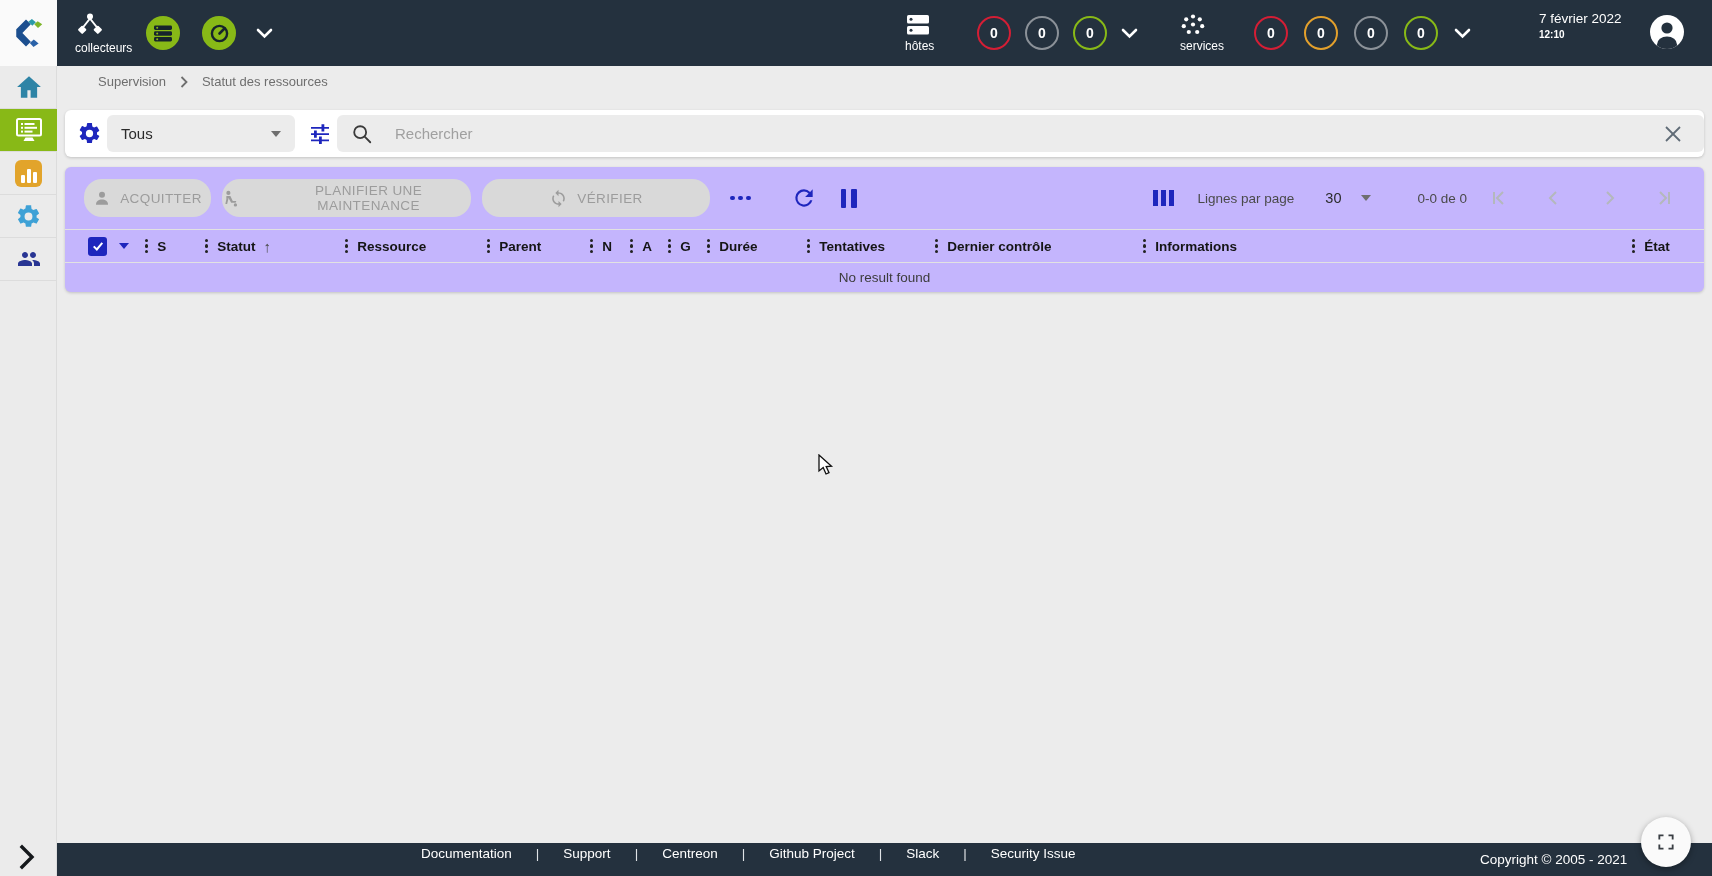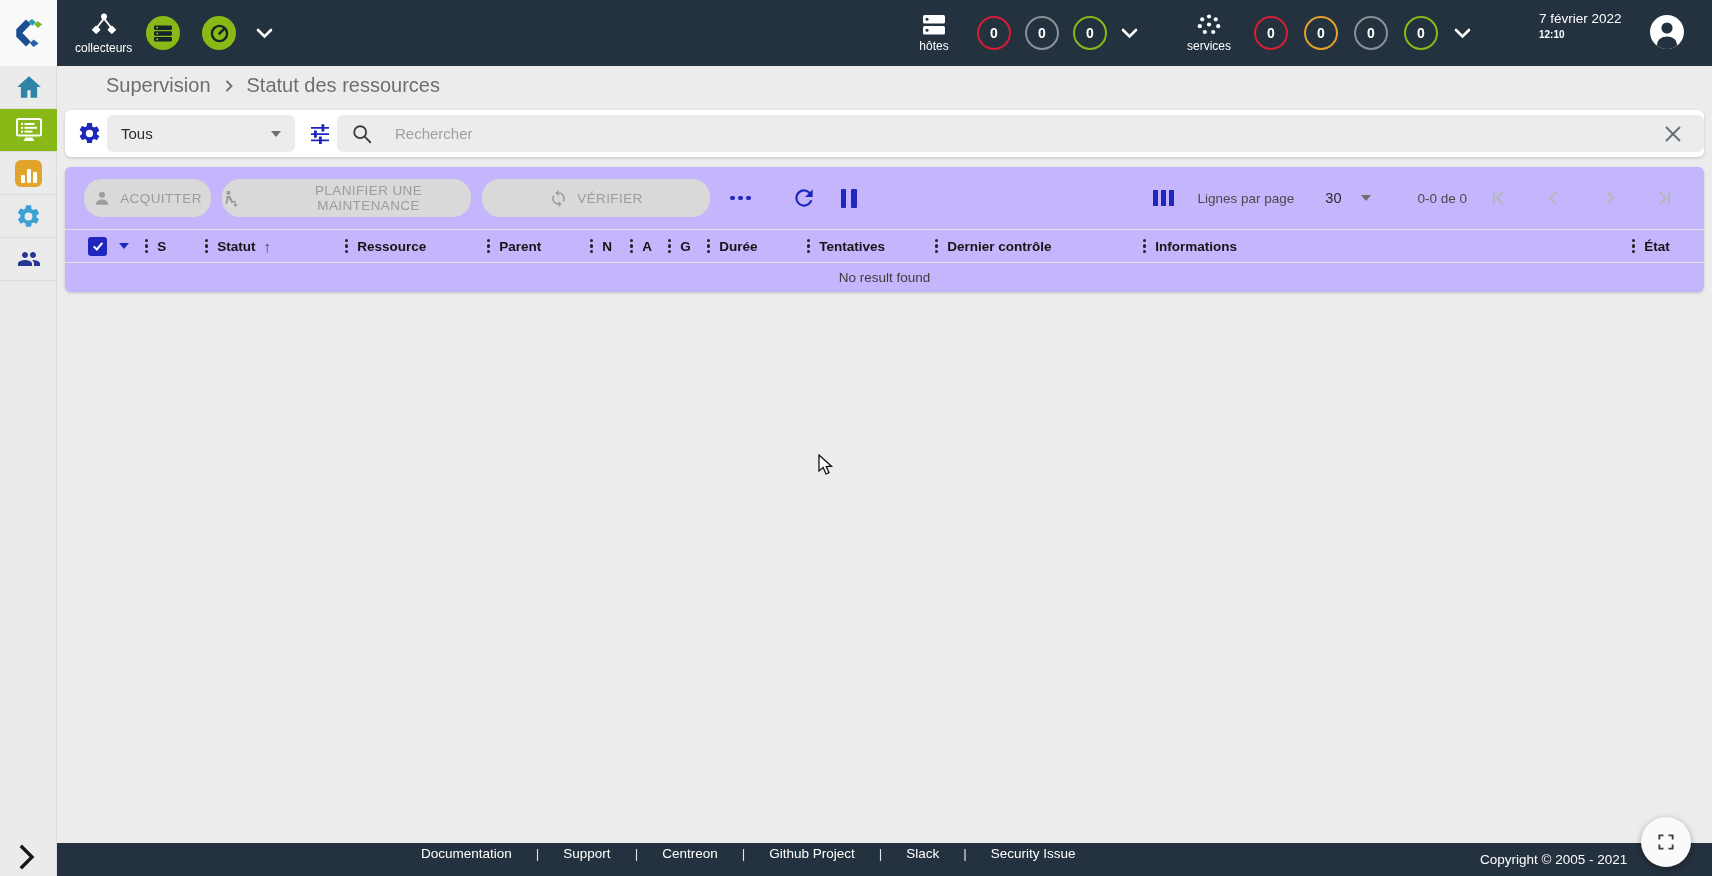--- a/index.html
+++ b/index.html
@@ -4,39 +4,39 @@
 <style>
   * { margin:0; padding:0; box-sizing:border-box; }
   html,body { background:#ececec; }
   body { font-family:"Liberation Sans", sans-serif; }
   .screen { position:relative; width:1712px; height:876px; overflow:hidden; background:#ececec; }
 
   
   .topbar { position:absolute; left:0; top:0; width:1712px; height:66px; background:#24313e; z-index:4; }
   .logo-box { position:absolute; left:0; top:0; width:57px; height:66px; background:#fafafa; display:flex; align-items:center; justify-content:center; cursor:pointer; }
   .tb-group { position:absolute; top:0; height:66px; display:flex; align-items:center; }
-  .tb-stack { display:flex; flex-direction:column; align-items:center; justify-content:center; gap:3px; color:#fff; }
+  .tb-stack { display:flex; flex-direction:column; justify-content:center; gap:3px; color:#fff; }
   .tb-stack .tb-label { font-size:12px; color:#fff; white-space:nowrap; }
   .count-circle { width:34px; height:34px; border-radius:50%; border:2px solid #888; color:#fff; font-size:14px; font-weight:bold; display:flex; align-items:center; justify-content:center; cursor:pointer; }
   .chev-down { display:flex; align-items:center; cursor:pointer; }
   .clock { position:absolute; left:1539px; top:11px; color:#fff; }
   .clock .date { font-size:13.5px; }
   .clock .time { font-size:10px; font-weight:bold; margin-top:3px; }
   .avatar { position:absolute; left:1649px; top:14px; width:36px; height:36px; cursor:pointer; }
 
   
   .sidebar { position:absolute; left:0; top:66px; width:57px; height:810px; background:#ebebeb; border-right:1px solid #dcdcdc; z-index:3; }
   .nav-item { width:57px; height:43px; display:flex; align-items:center; justify-content:center; border-bottom:1px solid #dcdcdc; cursor:pointer; }
   .nav-item.active { background:#88b917; }
   .chart-tile { width:27px; height:27px; background:#e2a42b; border-radius:6px; display:flex; align-items:flex-end; justify-content:center; gap:2px; padding:4px 4px; }
   .chart-tile i { display:block; width:4px; background:#fff; border-radius:1px; }
   .sidebar-expand { position:absolute; left:12px; bottom:4px; width:30px; height:30px; display:flex; align-items:center; justify-content:center; cursor:pointer; }
 
   
-  .breadcrumb { position:absolute; left:106px; top:74px; display:flex; align-items:center; gap:14px; font-size:20px; color:#6e6e6e; }
+  .breadcrumb { position:absolute; left:98px; top:74px; display:flex; align-items:center; gap:14px; font-size:13px; color:#6e6e6e; }
   .breadcrumb a { color:#6e6e6e; text-decoration:none; cursor:pointer; }
 
   
   .filter-panel { position:absolute; left:65px; top:110px; right:8px; height:47px; background:#fff; border-radius:6px; box-shadow:0 1px 3px rgba(0,0,0,.18); display:flex; align-items:center; }
   .filter-gear { position:absolute; left:12px; top:11px; cursor:pointer; }
   .scope-select { position:absolute; left:42px; top:5px; width:188px; height:37px; background:#ececec; border-radius:6px; display:flex; align-items:center; padding:0 14px; font-size:15px; color:#2b2b2b; cursor:pointer; }
   .scope-select .tri-gray { margin-left:auto; }
   .tune-btn { position:absolute; left:243px; top:12px; cursor:pointer; }
   .search-box { position:absolute; left:272px; top:5px; right:0; height:37px; background:#ececec; border-radius:6px; display:flex; align-items:center; padding:0 14px; }
   .search-box input { border:none; outline:none; background:transparent; font-size:15px; color:#333; flex:1; margin-left:22px; font-family:"Liberation Sans",sans-serif; }

